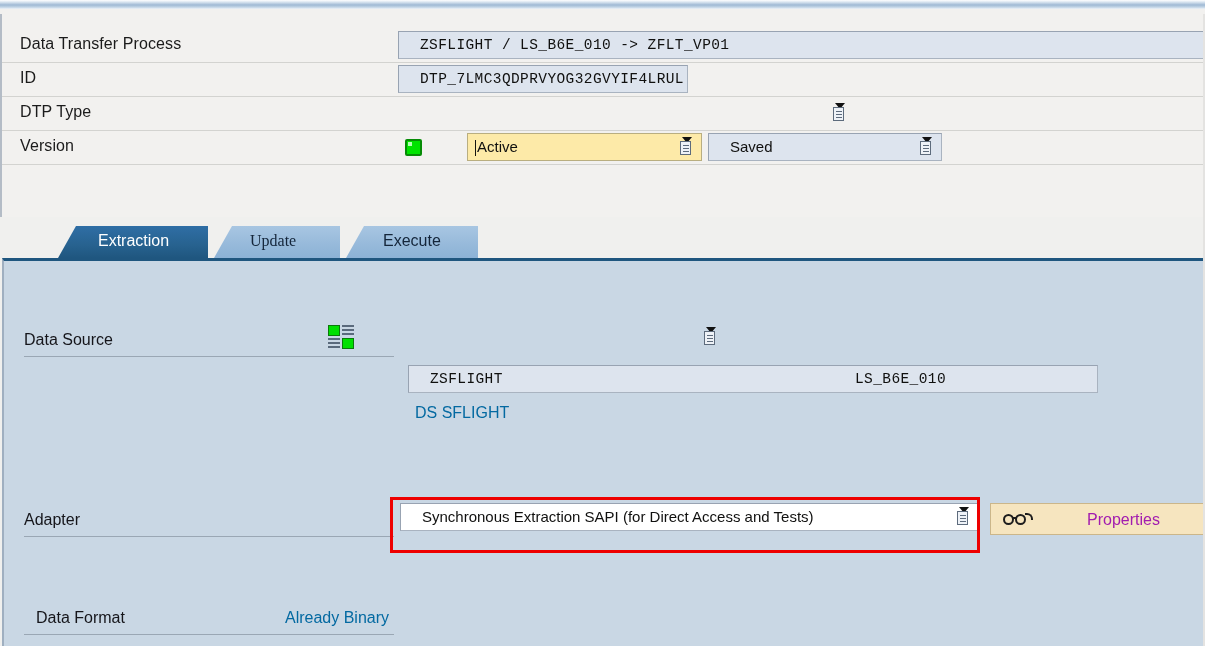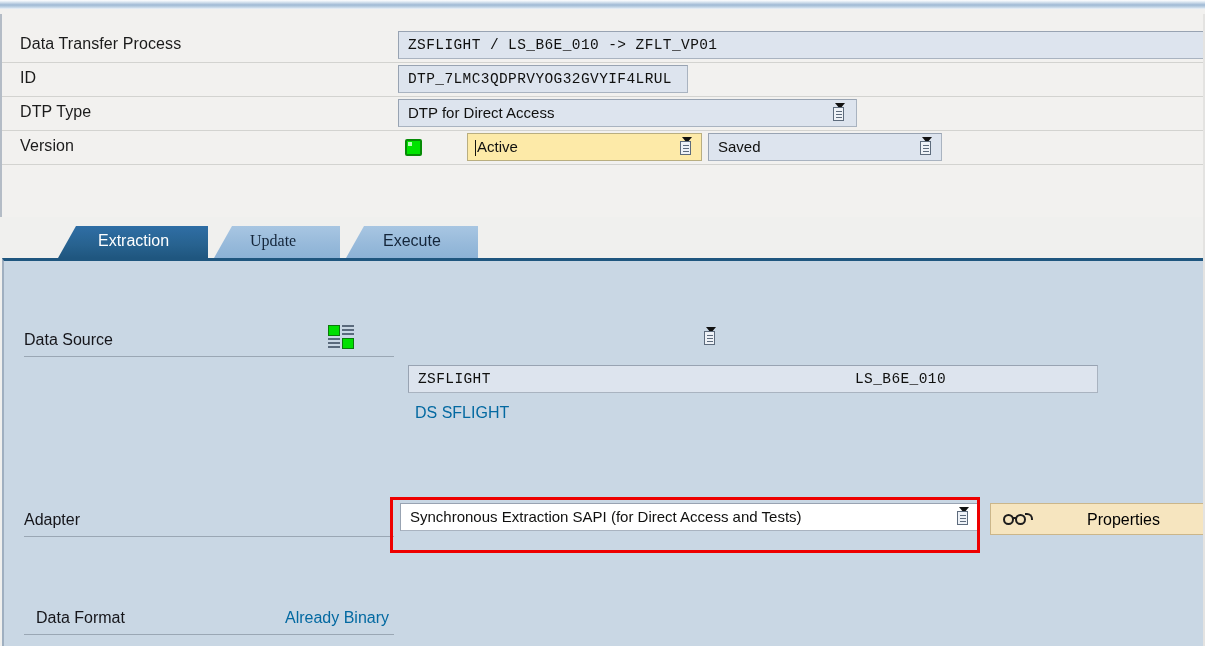--- a/index.html
+++ b/index.html
@@ -71,21 +71,21 @@
     box-sizing: border-box;
     background: #dde4ee;
     border: 1px solid #a9b3c0;
     border-top-color: #98a3b2;
     border-left-color: #98a3b2;
     height: 28px;
     top: 3px;
   }
   .sapin .txt {
     position: absolute;
-    left: 9px;
+    left: 21px;
     top: 4px;
     font-size: 15px;
     color: #10100f;
     white-space: nowrap;
     overflow: hidden;
   }
   .sapin .txt.mono {
     font-family: "Liberation Mono", monospace;
     font-size: 14.5px;
     letter-spacing: 0.4px;
@@ -262,21 +262,21 @@
   .propbtn {
     position: absolute;
     background: #f6e5bf;
     border: 1px solid #cbb68a;
     box-sizing: border-box;
     cursor: default;
   }
   .propbtn .plab {
     position: absolute;
     font-size: 16px;
-    color: #000000;
+    color: #a21caf;
     white-space: nowrap;
   }
   .glasses {
     position: absolute;
     width: 30px;
     height: 18px;
   }
   .glasses .lens {
     position: absolute;
     top: 3px;
@@ -329,23 +329,20 @@
 
     <div class="frow r1">
       <span class="flabel">ID</span>
       <div class="sapin" style="left:396px; width:290px;">
         <span class="txt mono">DTP_7LMC3QDPRVYOG32GVYIF4LRUL</span>
       </div>
     </div>
 
     <div class="frow r2">
       <span class="flabel">DTP Type</span>
-      <div class="sapin" style="left:396px; width:459px;">
-        <span class="txt">DTP for Direct Access</span>
-      </div>
       <div class="ddbtn" style="left:829px; top:7px;">
         <span class="tri"></span>
         <span class="sheet">
           <i></i>
             <i></i>
             <i></i>
         </span>
       </div>
     </div>
 

